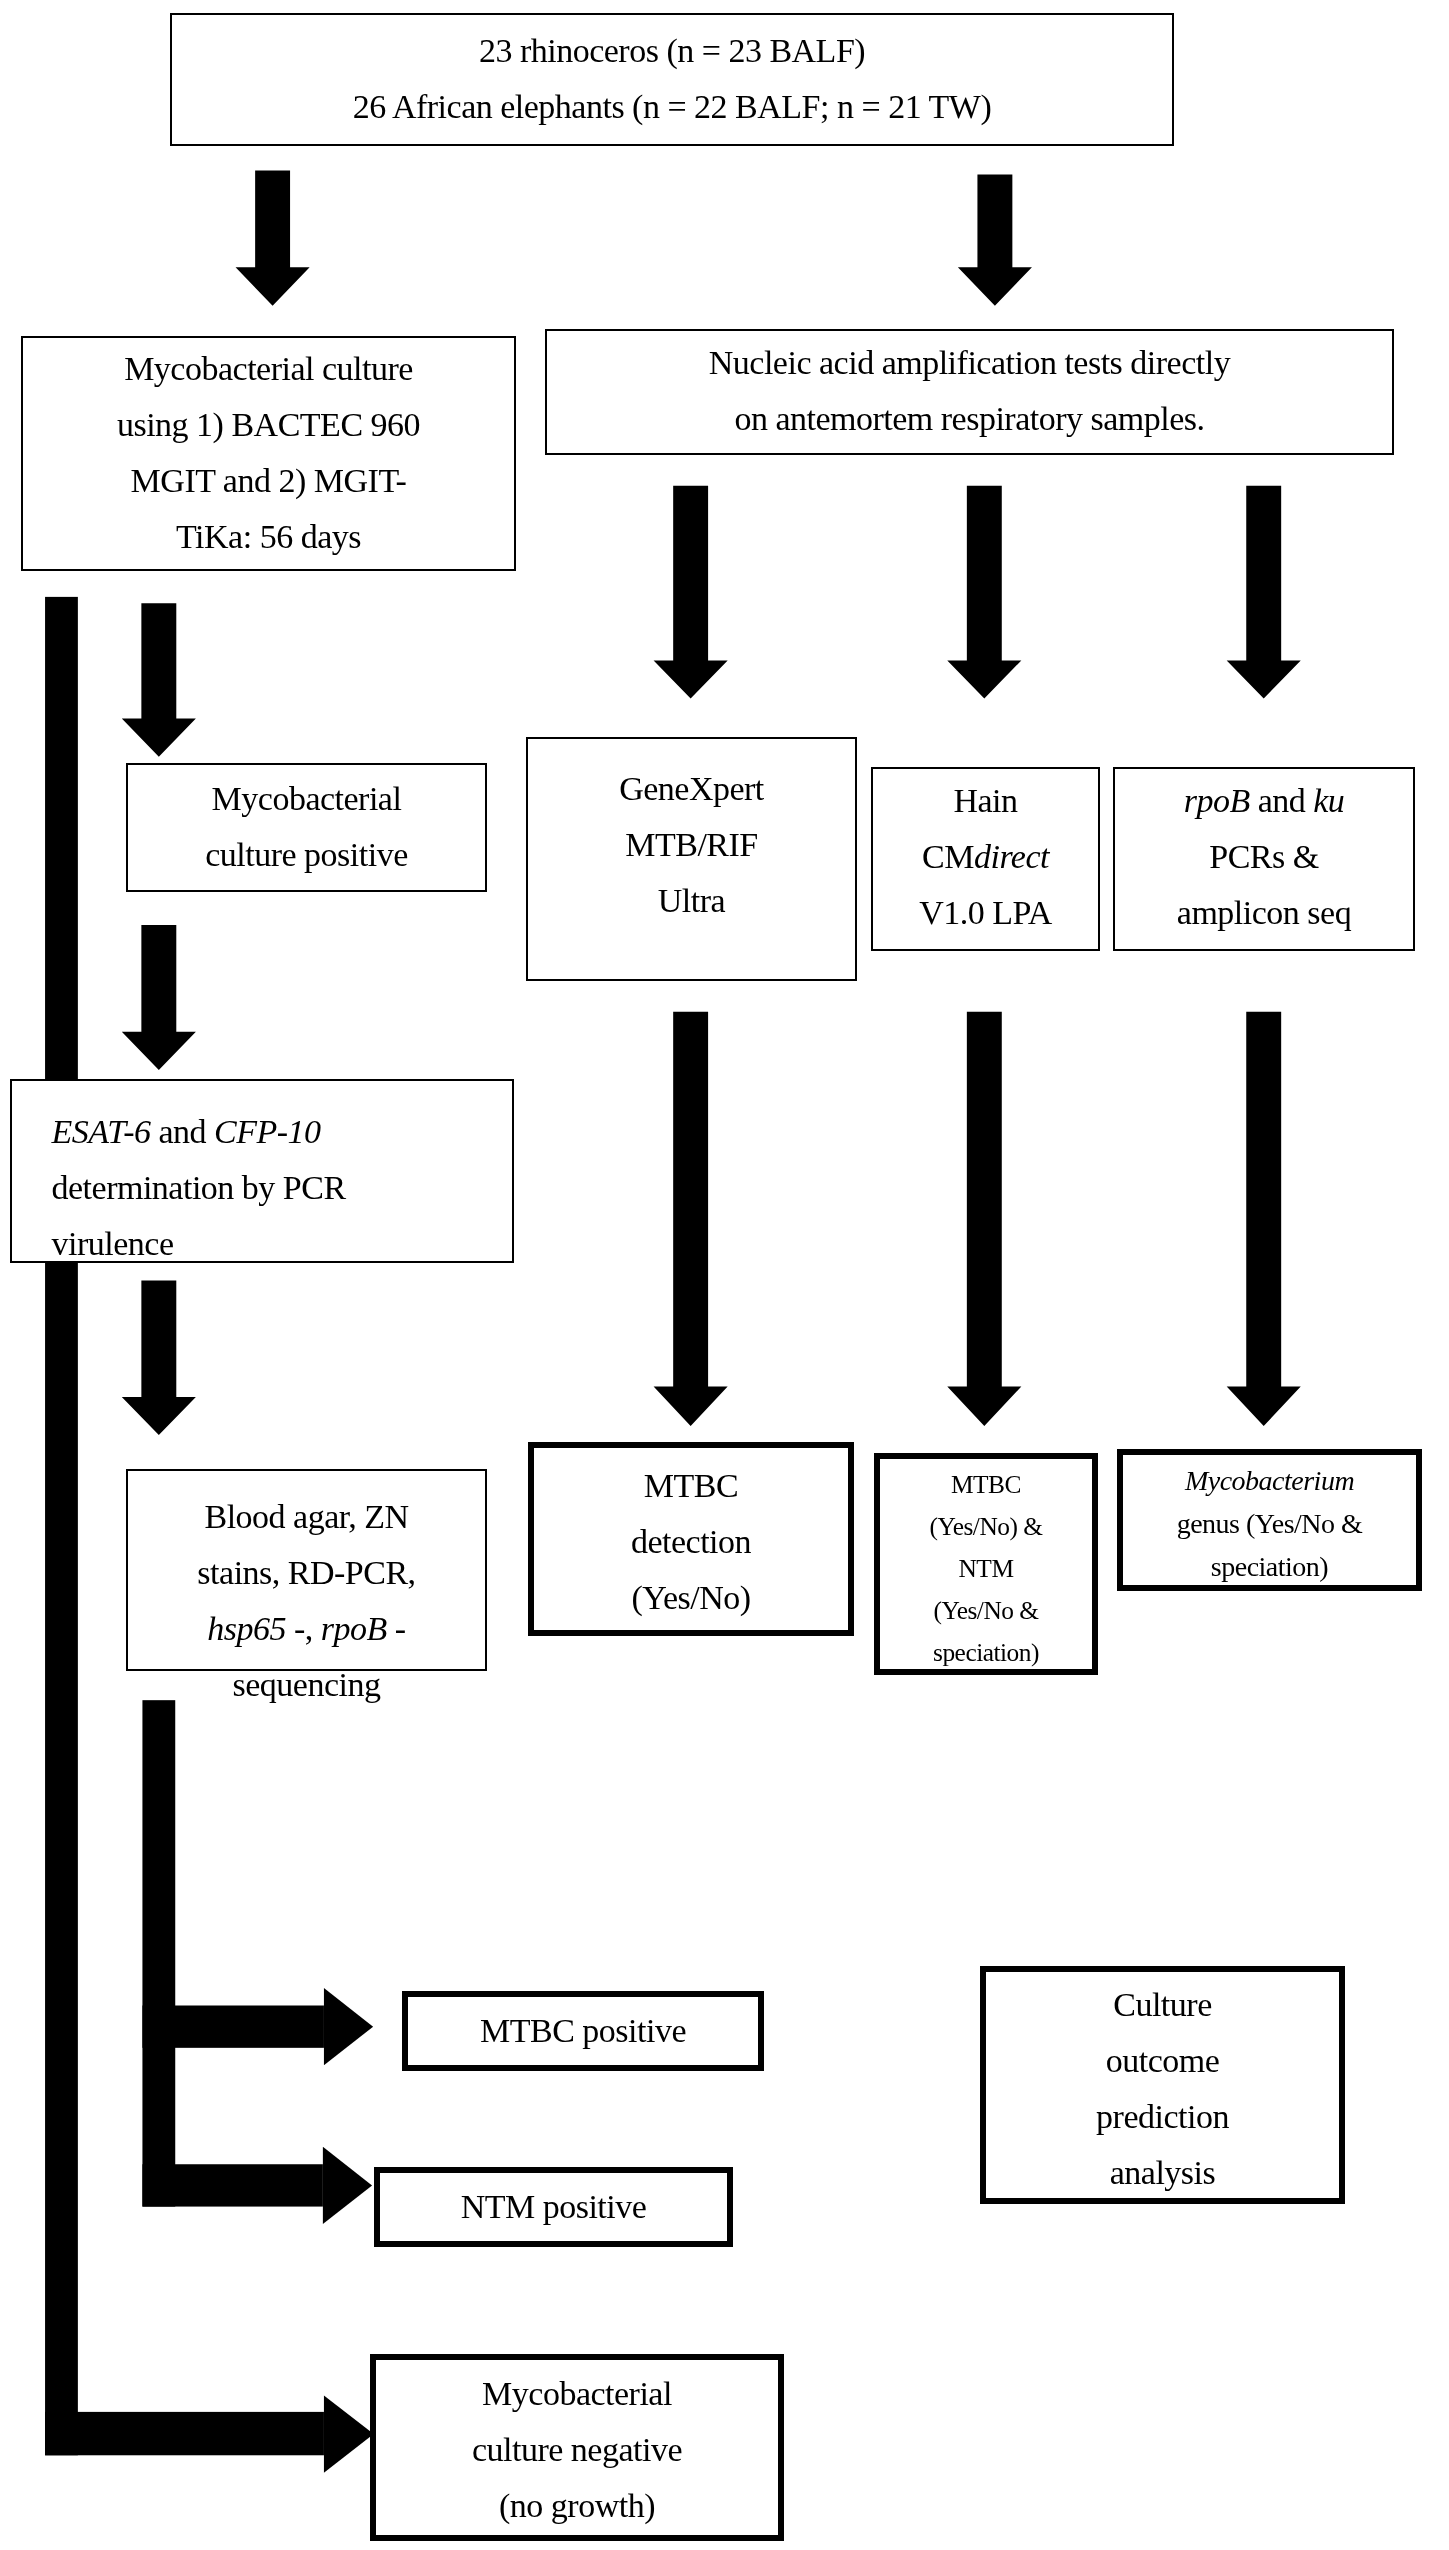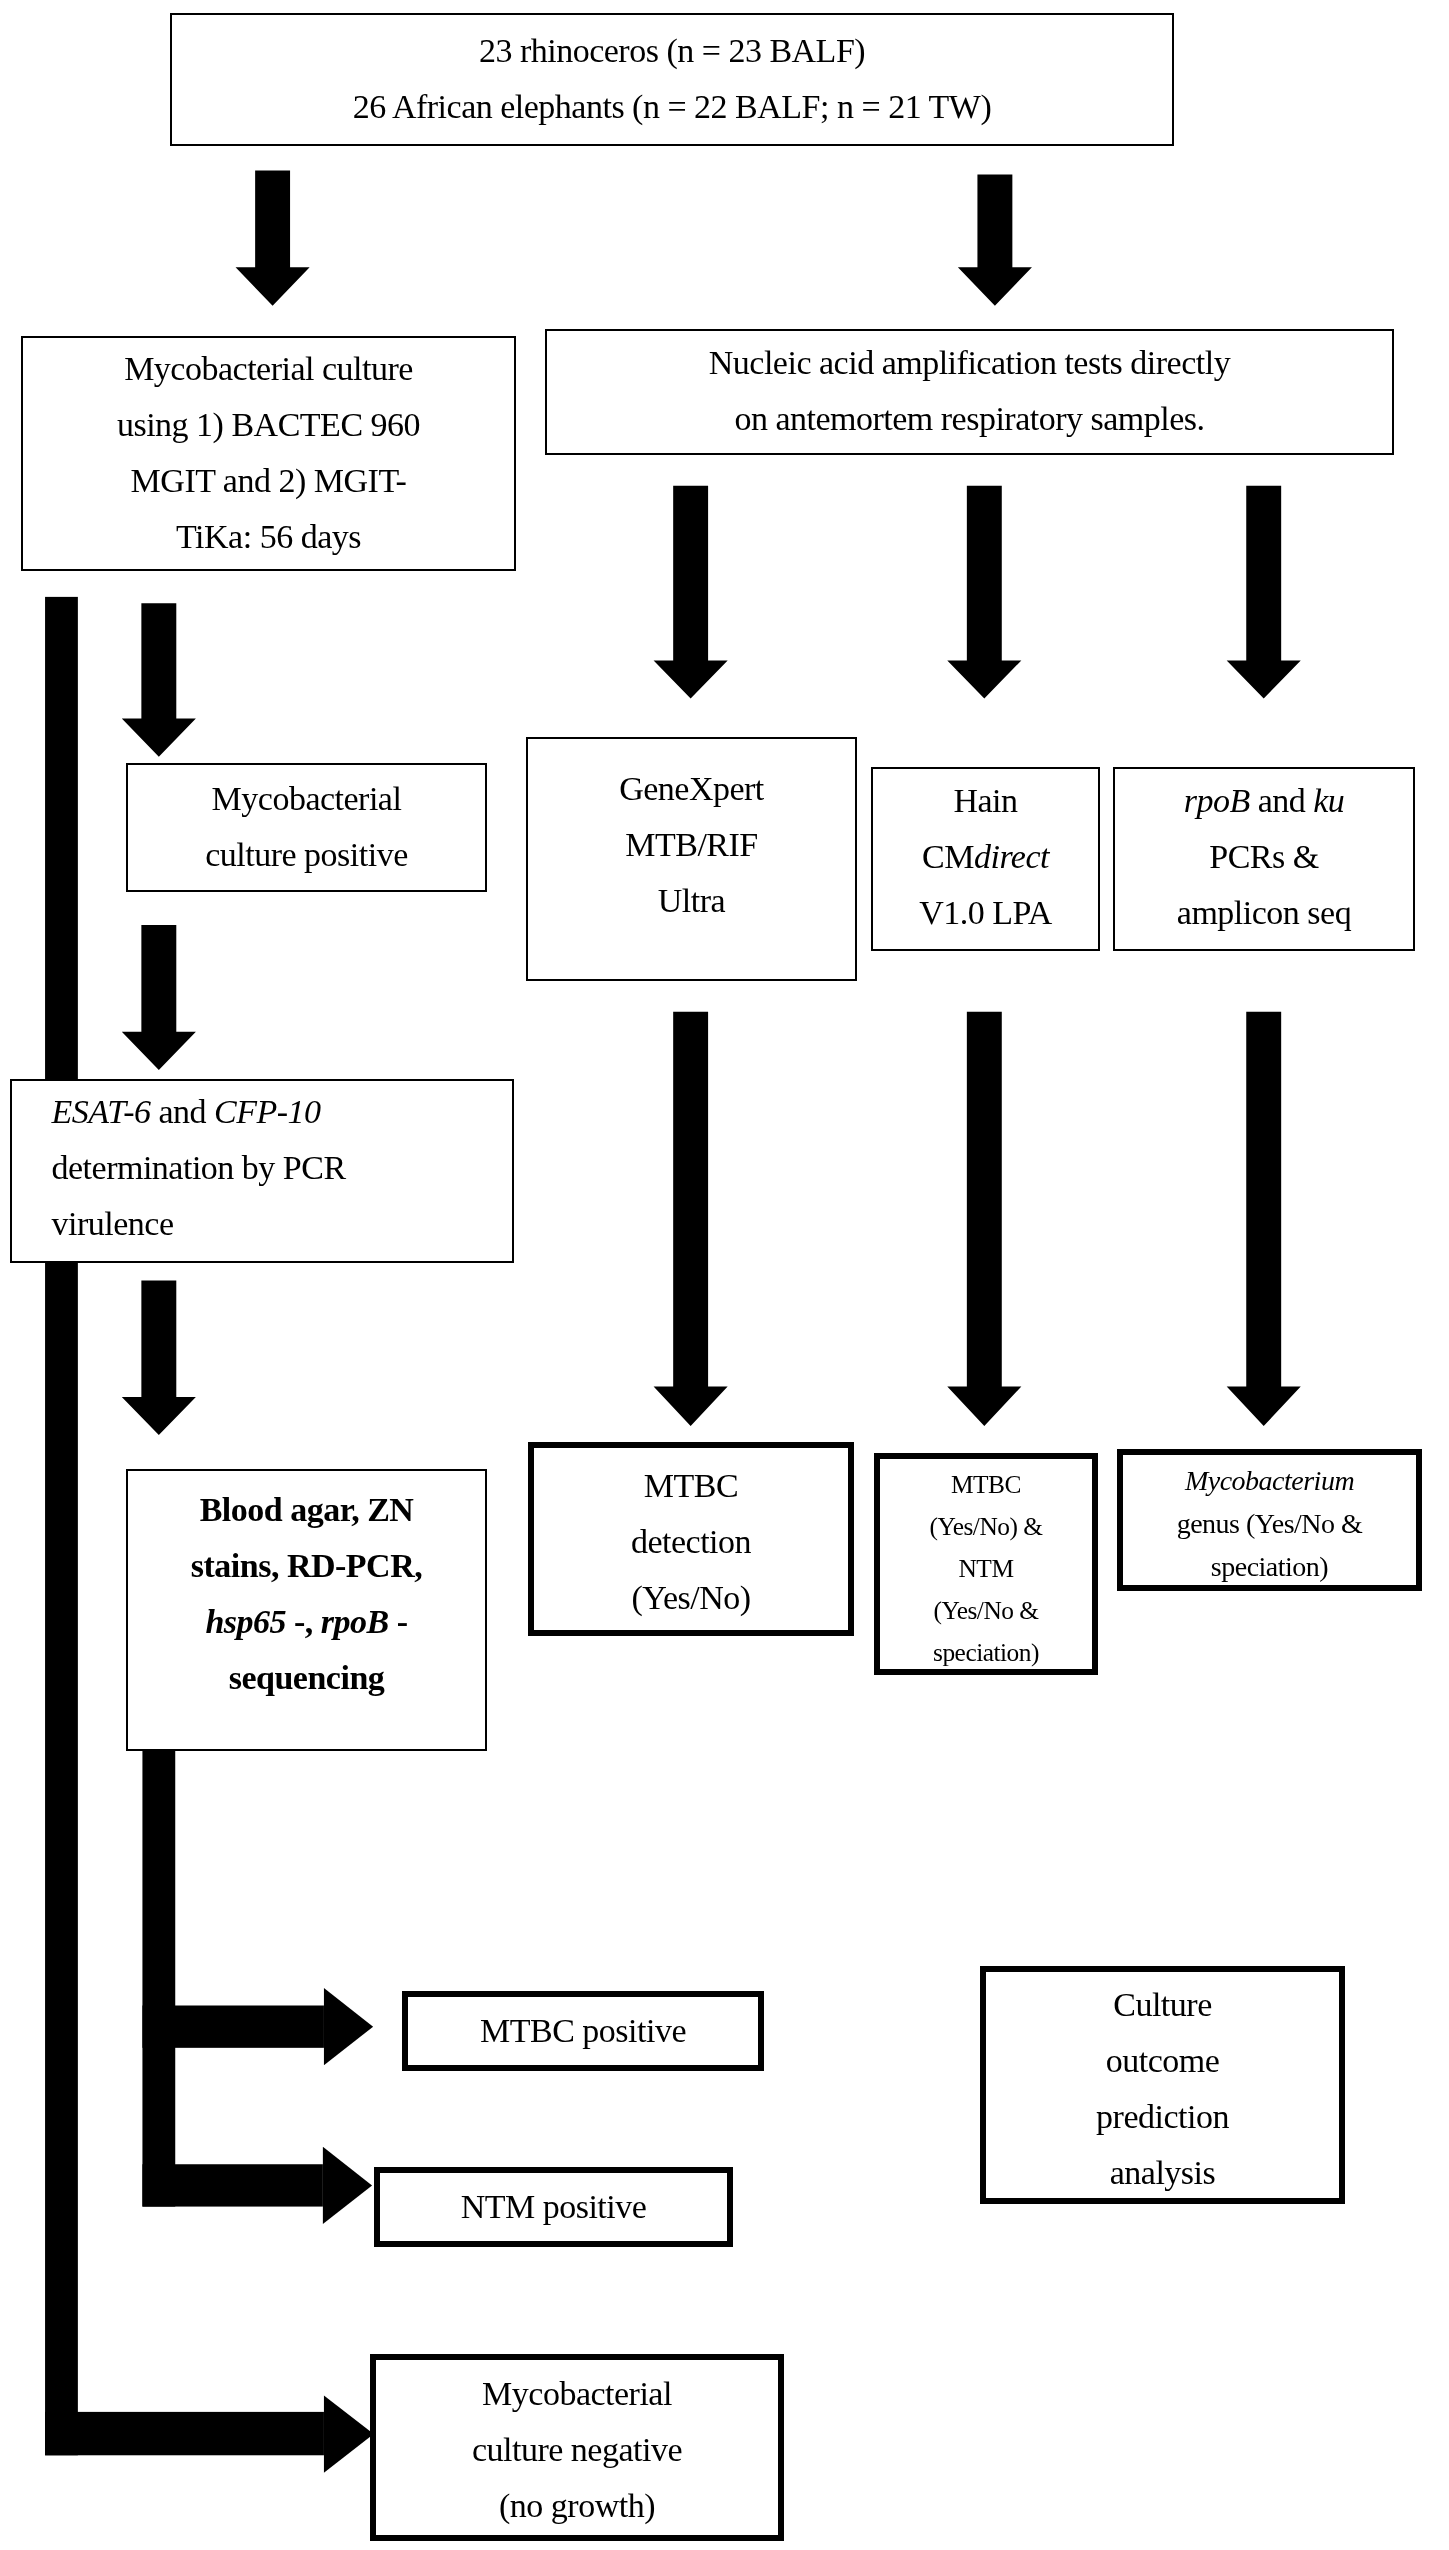--- a/index.html
+++ b/index.html
@@ -147,27 +147,27 @@
       <div class="line"><span>CM</span><i>direct</i></div>
       <div class="line"><span>V1.0 LPA</span></div>
     </div>
 
   <div class="box" style="left:1113px; top:767px; width:302px; height:184px; padding-top:4.2px;">
       <div class="line"><i>rpoB</i><span> and </span><i>ku</i></div>
       <div class="line"><span>PCRs &amp;</span></div>
       <div class="line"><span>amplicon seq</span></div>
     </div>
 
-  <div class="box left-text" style="left:9.5px; top:1079px; width:504px; height:184px; padding-top:3px; padding-left:40px;">
+  <div class="box left-text" style="left:9.5px; top:1079px; width:504px; height:184px; padding-top:23px; padding-left:40px;">
       <div class="line"><i>ESAT-6</i><span> and </span><i>CFP-10</i></div>
       <div class="line"><span>determination by PCR</span></div>
       <div class="line"><span>virulence</span></div>
     </div>
 
-  <div class="box" style="left:126px; top:1469px; width:361px; height:282px; padding-top:11px;font-weight:bold;">
+  <div class="box" style="left:126px; top:1469px; width:361px; height:202px; padding-top:18px;">
       <div class="line"><span>Blood agar, ZN</span></div>
       <div class="line"><span>stains, RD-PCR,</span></div>
       <div class="line"><i>hsp65</i><span> -, </span><i>rpoB</i><span> -</span></div>
       <div class="line"><span>sequencing</span></div>
     </div>
 
   <div class="box thick" style="left:528px; top:1442px; width:326px; height:194px; padding-top:9.5px;">
       <div class="line"><span>MTBC</span></div>
       <div class="line"><span>detection</span></div>
       <div class="line"><span>(Yes/No)</span></div>

